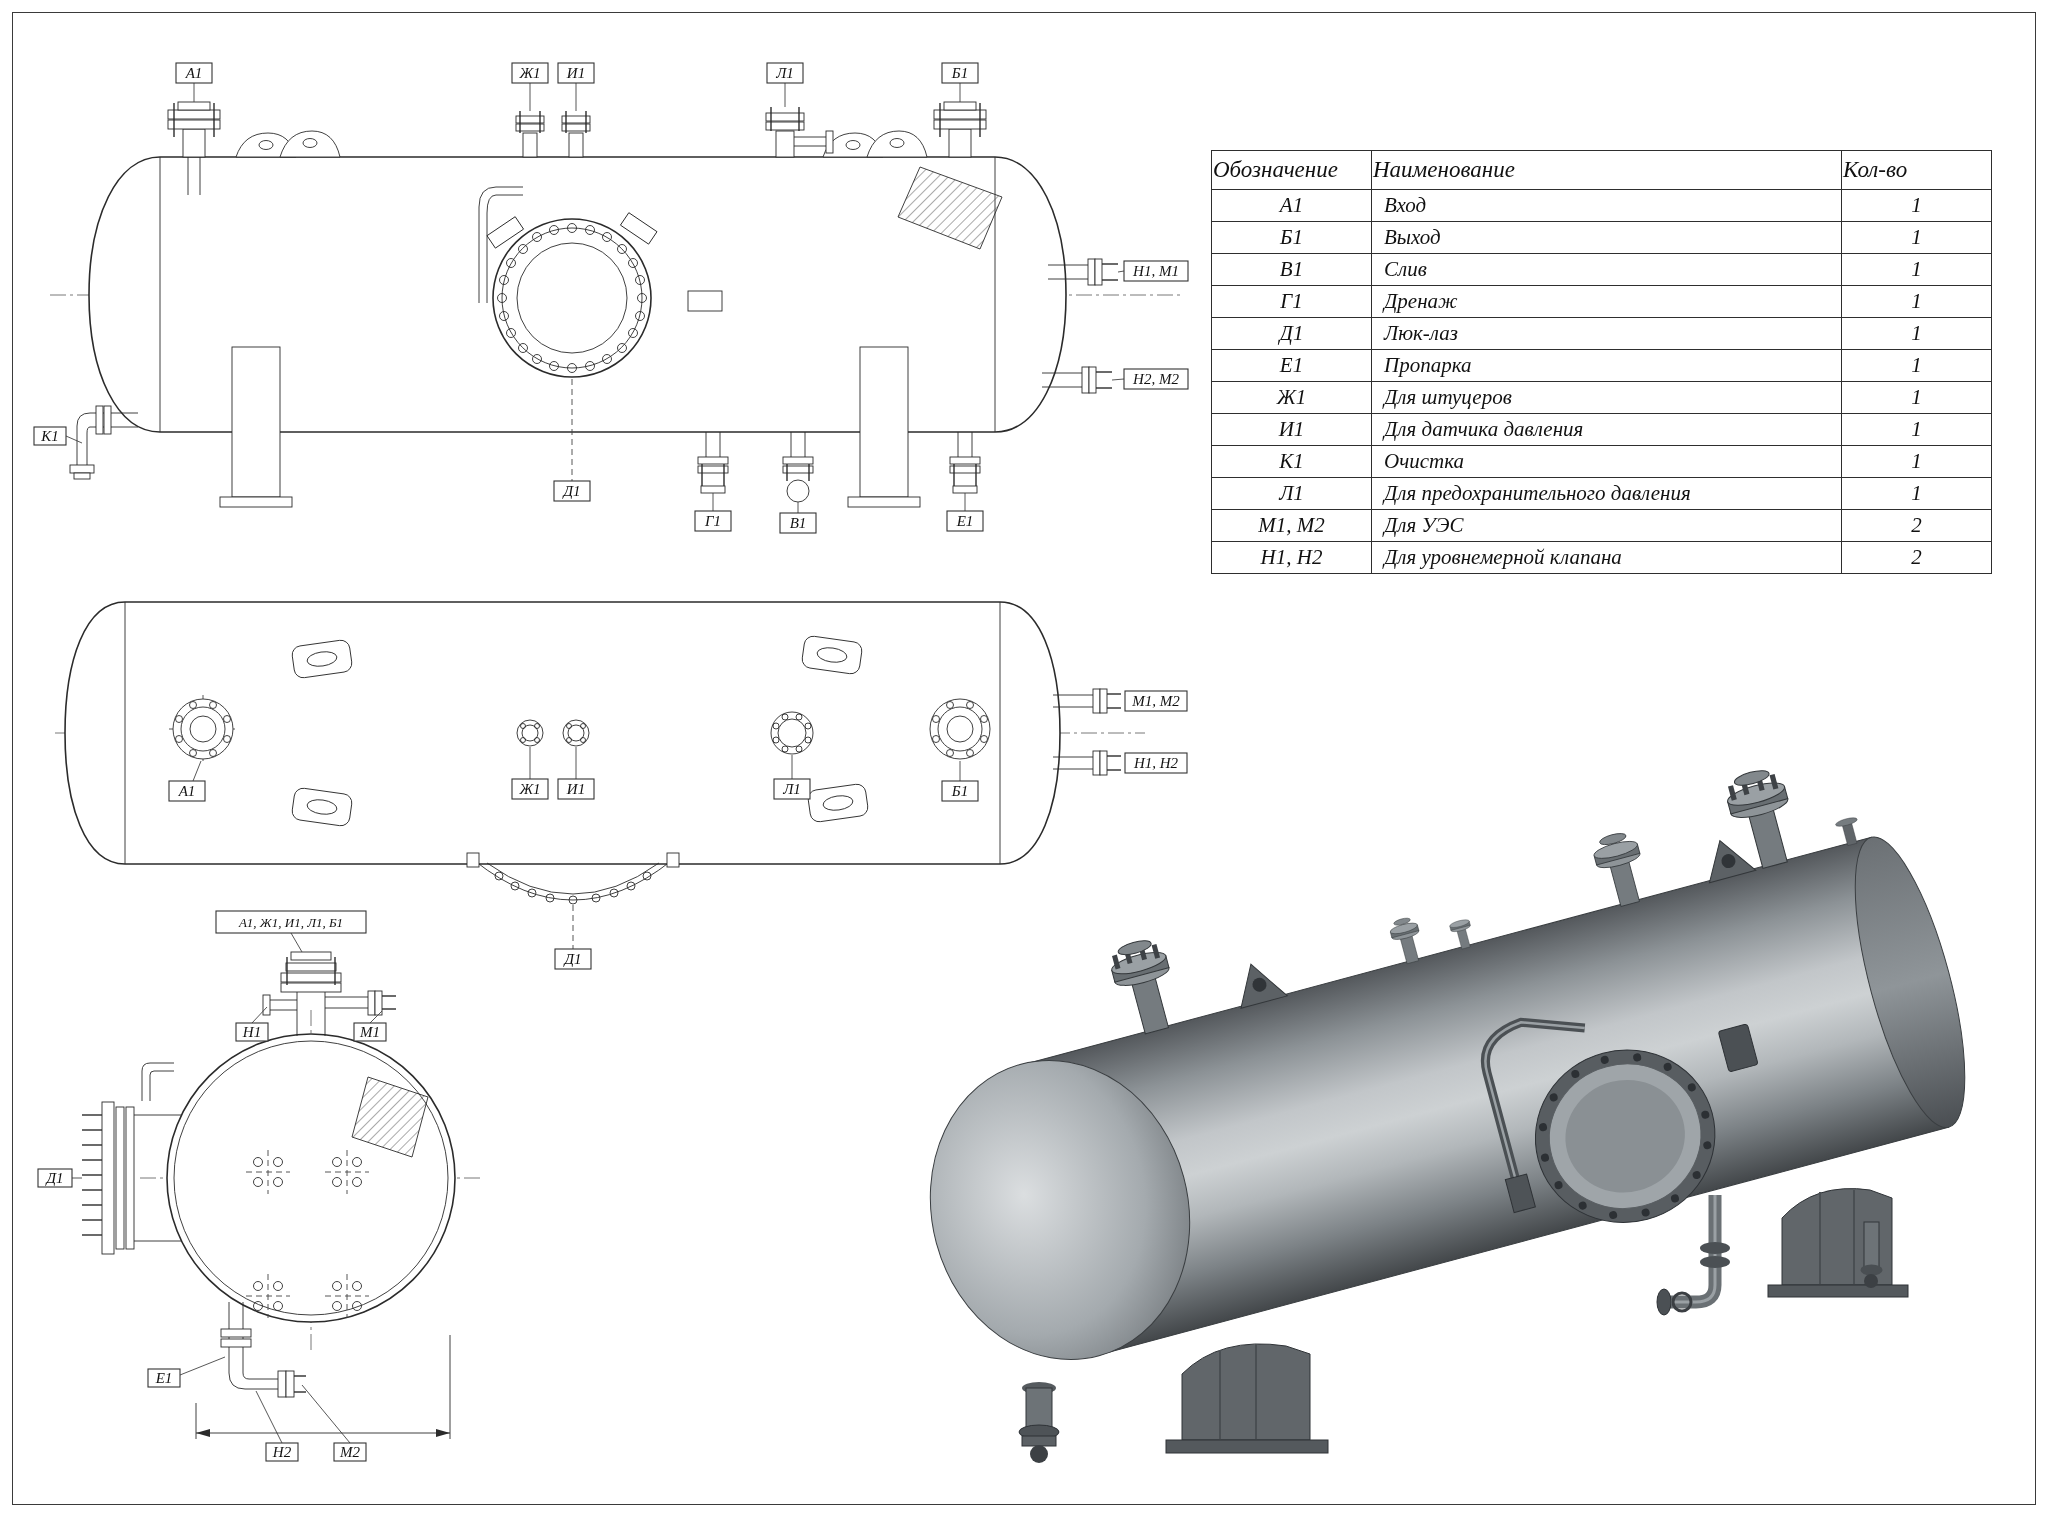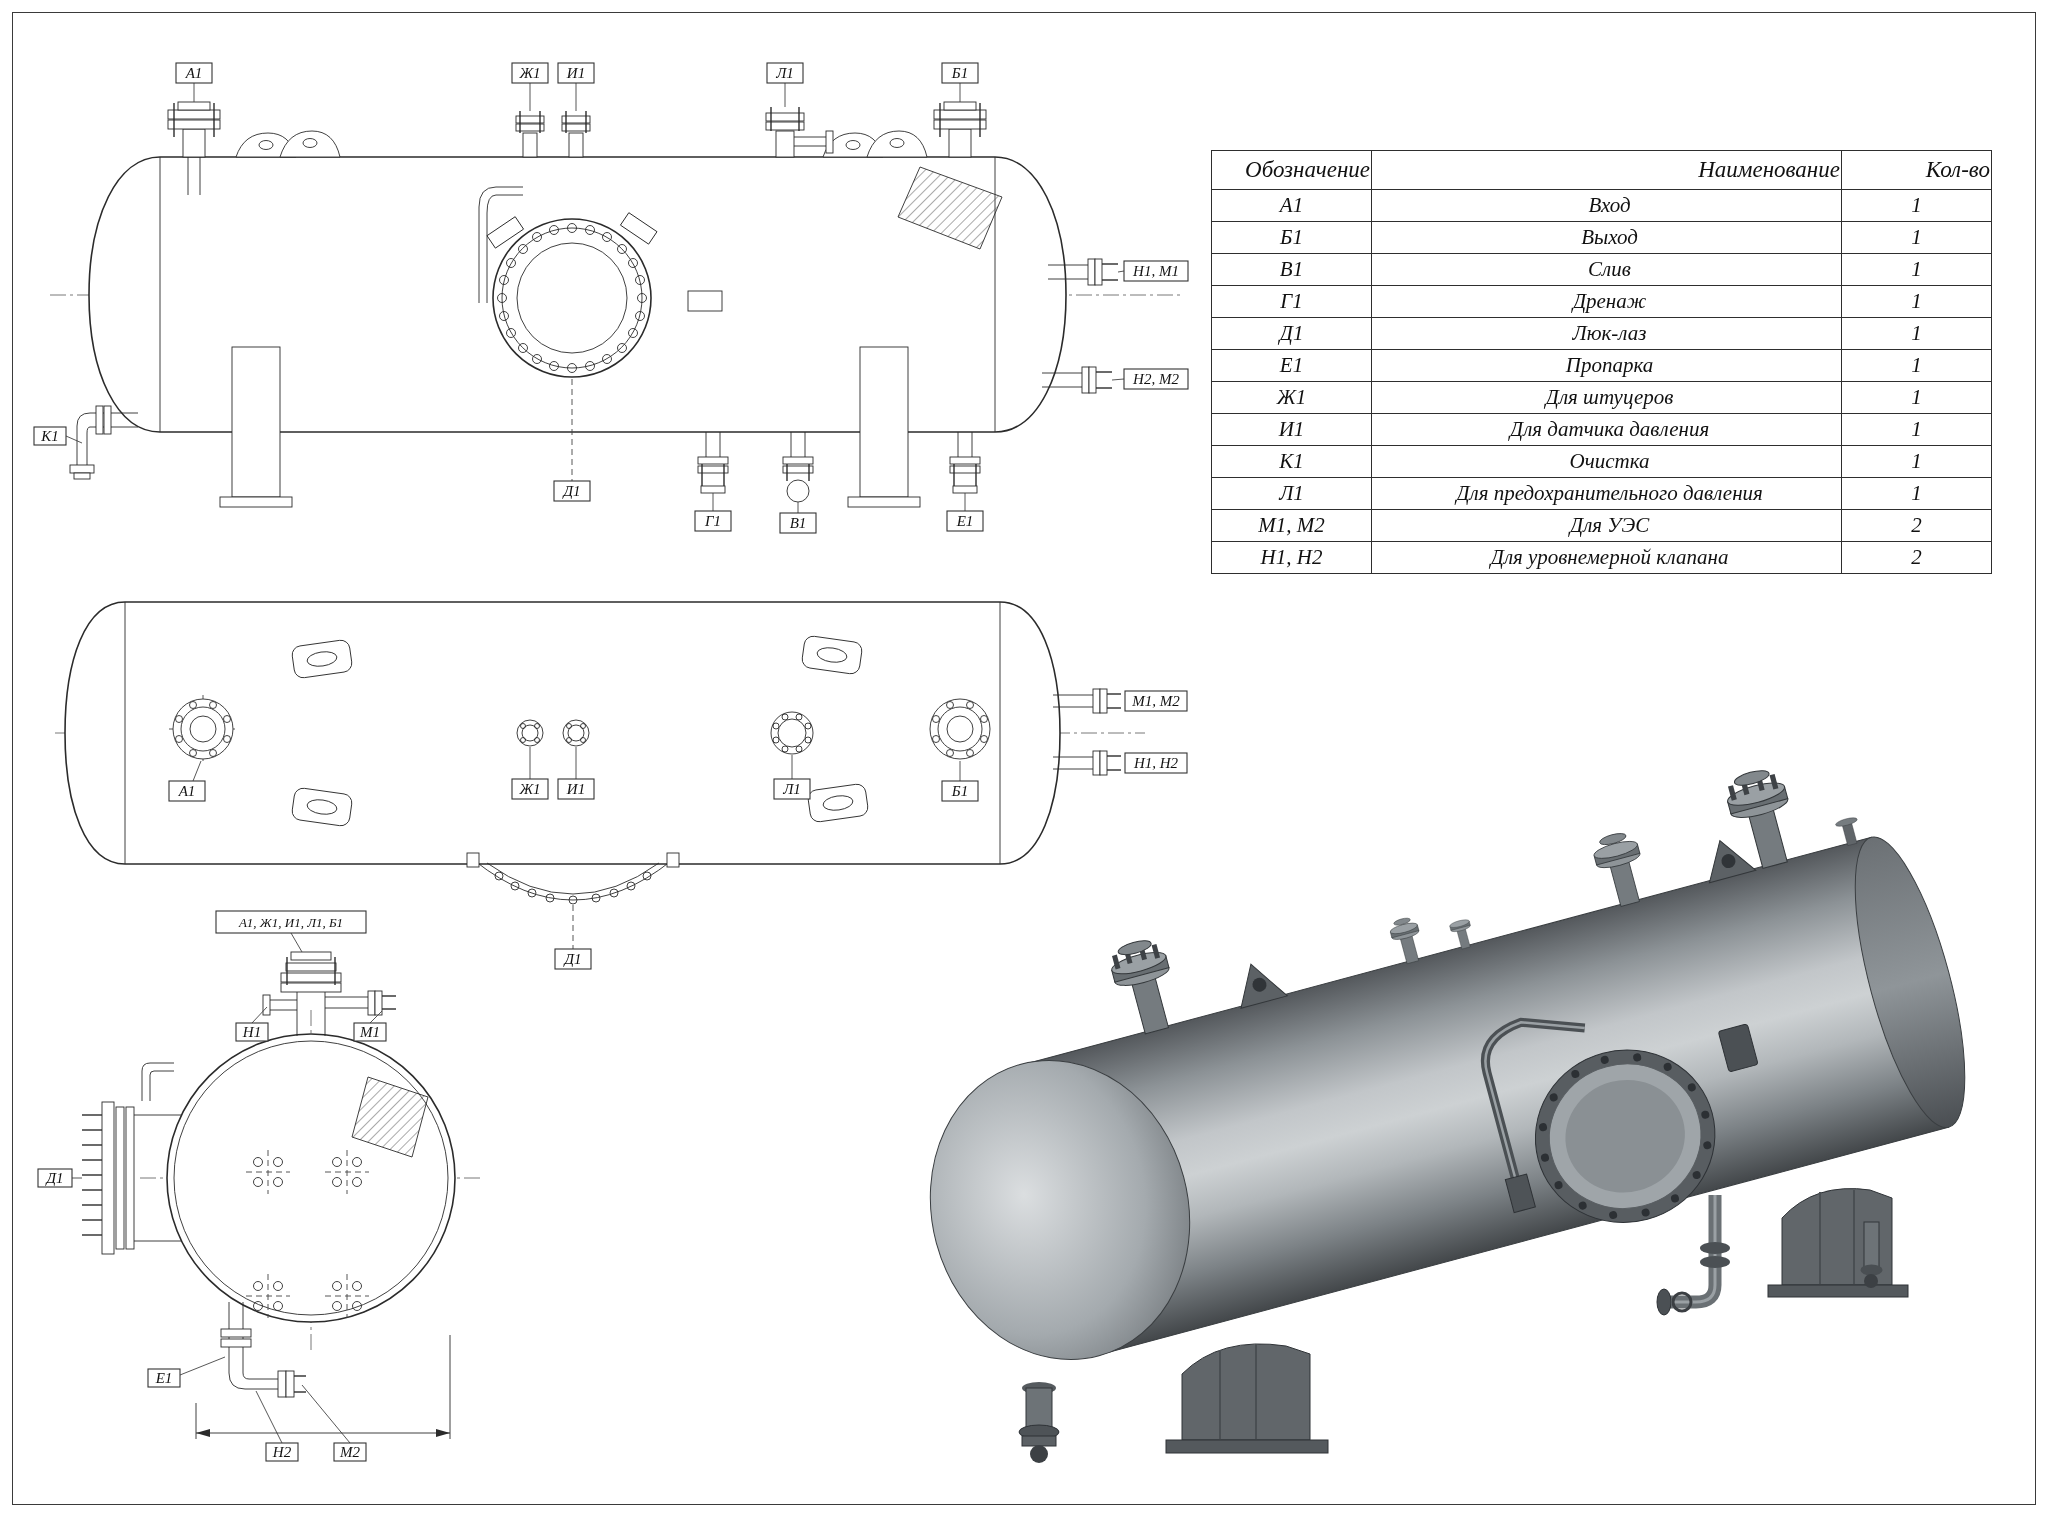--- a/index.html
+++ b/index.html
@@ -1,23 +1,23 @@
 <!DOCTYPE html>
 <html><head>
 <meta charset="utf-8">
 <style>
   html,body{margin:0;padding:0;background:#e8e8e8}
   .page{position:relative;width:2048px;height:1517px;background:#ffffff;font-family:"Liberation Sans",sans-serif;overflow:hidden}
   .frame{position:absolute;left:12px;top:12px;right:12px;bottom:12px;border:1.6px solid #3a3a3a;pointer-events:none}
   .tbl-title{position:absolute;left:1211px;top:56px;width:780px;text-align:center;font:italic 37px "Liberation Serif",serif;color:#141414}
   .nozzle-table{position:absolute;left:1211px;top:150px;width:780px;border-collapse:collapse;table-layout:fixed;color:#111}
-  .nozzle-table th{font:italic 23px "Liberation Serif",serif;font-weight:normal;border:1.6px solid #2e2e2e;height:36px;text-align:right}
+  .nozzle-table th{font:italic 23px "Liberation Serif",serif;font-weight:normal;border:1.6px solid #2e2e2e;height:36px;text-align:left}
   .nozzle-table td{font:italic 21px "Liberation Serif",serif;border:1.4px solid #2e2e2e;height:31px;padding:0 6px}
   .nozzle-table td.desig{text-align:center}
-  .nozzle-table td.nm{text-align:center;padding-left:12px}
+  .nozzle-table td.nm{text-align:left;padding-left:12px}
   .nozzle-table td.qty{text-align:center}
   .dw{position:absolute}
   
   .wf{fill:#fff;stroke:#2b2b2b;stroke-width:1.6}
   .wt{fill:#fff;stroke:#2b2b2b;stroke-width:0.9}
   .tn{fill:none;stroke:#2b2b2b;stroke-width:0.9}
   .bt{stroke:#2b2b2b;stroke-width:1.4}
   .cl{fill:none;stroke:#555;stroke-width:0.8;stroke-dasharray:16 4 3 4}
   .dl{fill:none;stroke:#444;stroke-width:0.9;stroke-dasharray:6 4}
   .cob{fill:#fff;stroke:#333;stroke-width:1.1}

